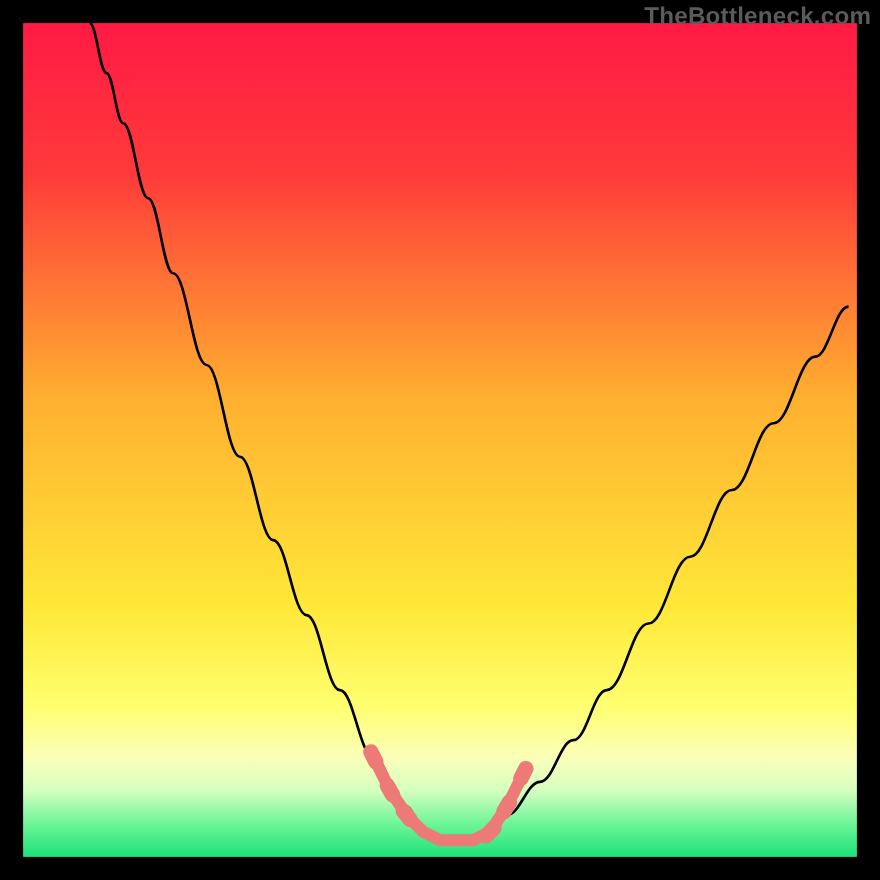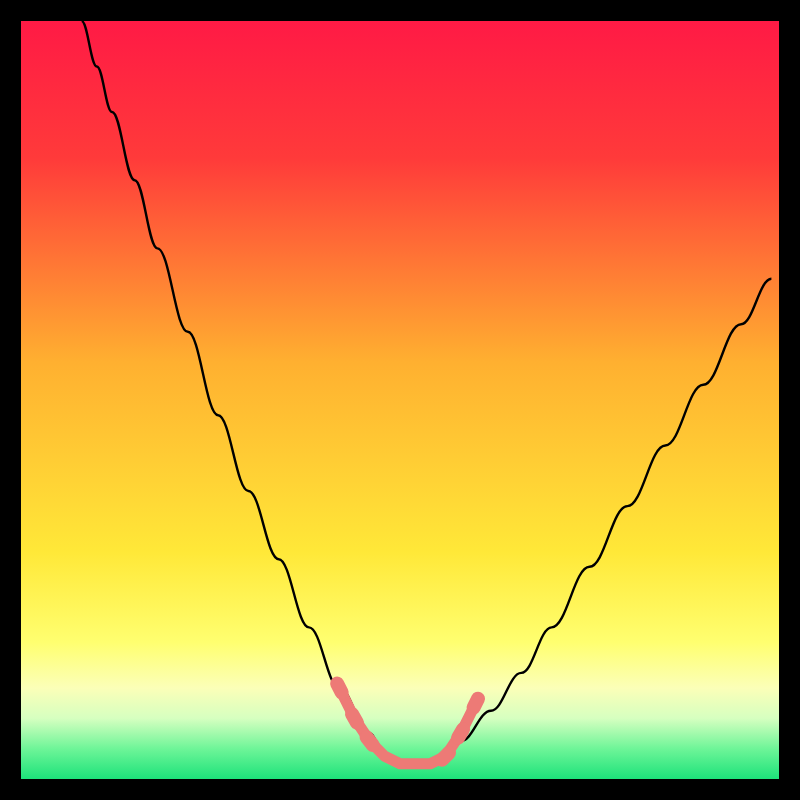--- a/index.html
+++ b/index.html
@@ -32,20 +32,21 @@
     font-weight: bold;
     font-size: 22px;
     letter-spacing: 0.2px;
     z-index: 5;
   }
 </style>
 </head>
 <body>
 
 <div class="frame">
+  <div class="watermark">TheBottleneck.com</div>
   <svg class="plot" viewBox="0 0 758 758" preserveAspectRatio="none">
     <defs>
       <linearGradient id="bg-grad" x1="0" y1="0" x2="0" y2="1">
           <stop offset="0%" stop-color="#ff1a45"></stop>
           <stop offset="18%" stop-color="#ff3a3a"></stop>
           <stop offset="45%" stop-color="#ffb030"></stop>
           <stop offset="70%" stop-color="#ffe838"></stop>
           <stop offset="82%" stop-color="#ffff70"></stop>
           <stop offset="88%" stop-color="#fbffb8"></stop>
           <stop offset="92%" stop-color="#d6ffc0"></stop>

